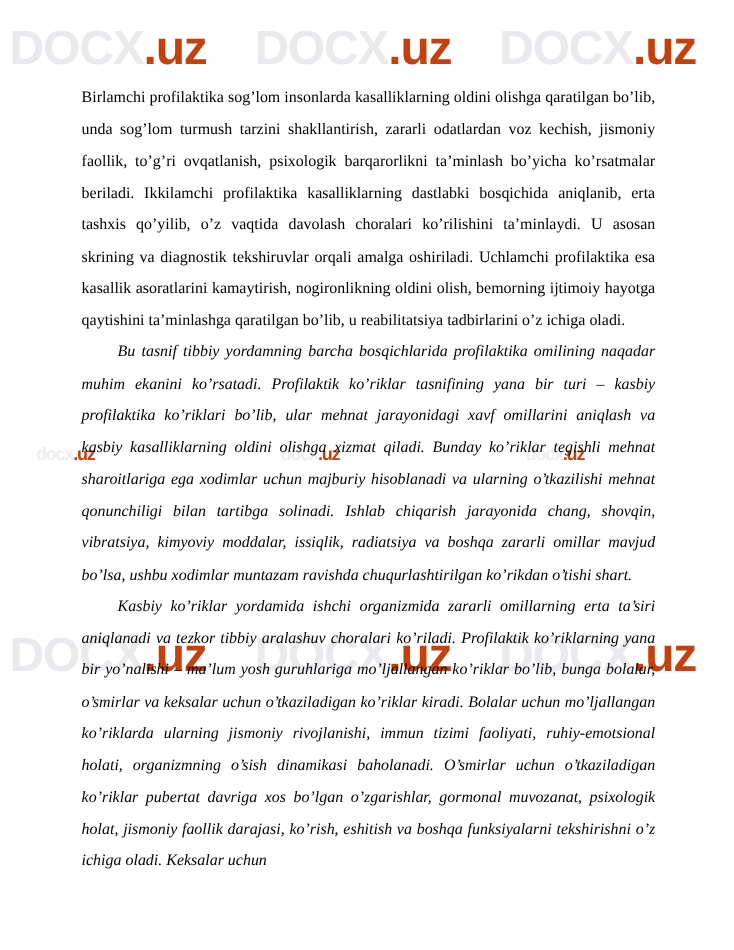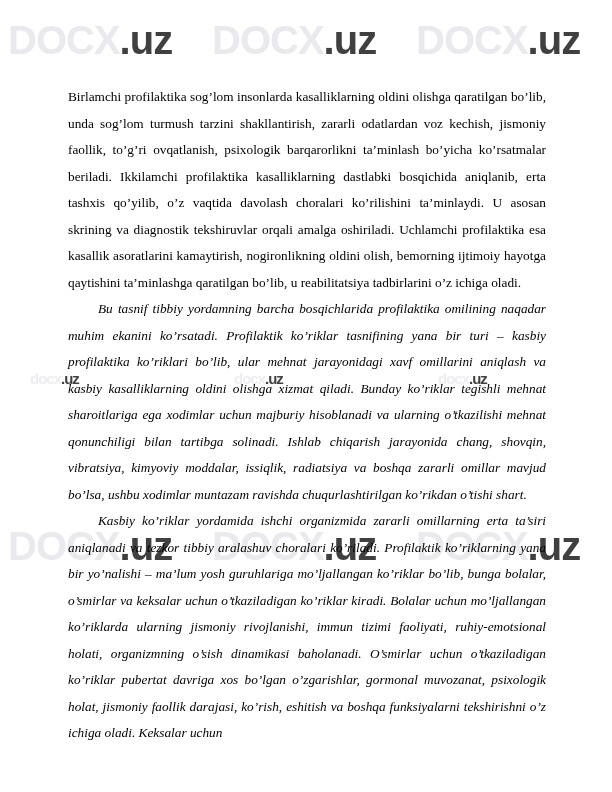--- a/index.html
+++ b/index.html
@@ -25,41 +25,41 @@
   .wm {
     position: absolute;
     font-family: "Liberation Sans", sans-serif;
     font-weight: bold;
     color: #e9e9ee;
     letter-spacing: -1px;
     white-space: nowrap;
     user-select: none;
   }
   .wm .dot {
-    color: #404040;
+    color: #c2410c;
   }
   .wm-big {
     font-size: 40px;
   }
   .wm-small {
     font-size: 15px;
     color: #ededf2;
     font-weight: bold;
   }
 
   
   .page {
     position: absolute;
     inset: 0;
     z-index: 1;
   }
   .content {
     position: absolute;
     left: 68px;
-    top: 84px;
+    top: 68px;
     width: 478px;
   }
   p.para {
     margin: 0 0 0 0;
     font-size: 13.3px;
     line-height: 26.5px;
     text-align: justify;
     text-justify: inter-word;
     color: #000000;
     text-indent: 0;

